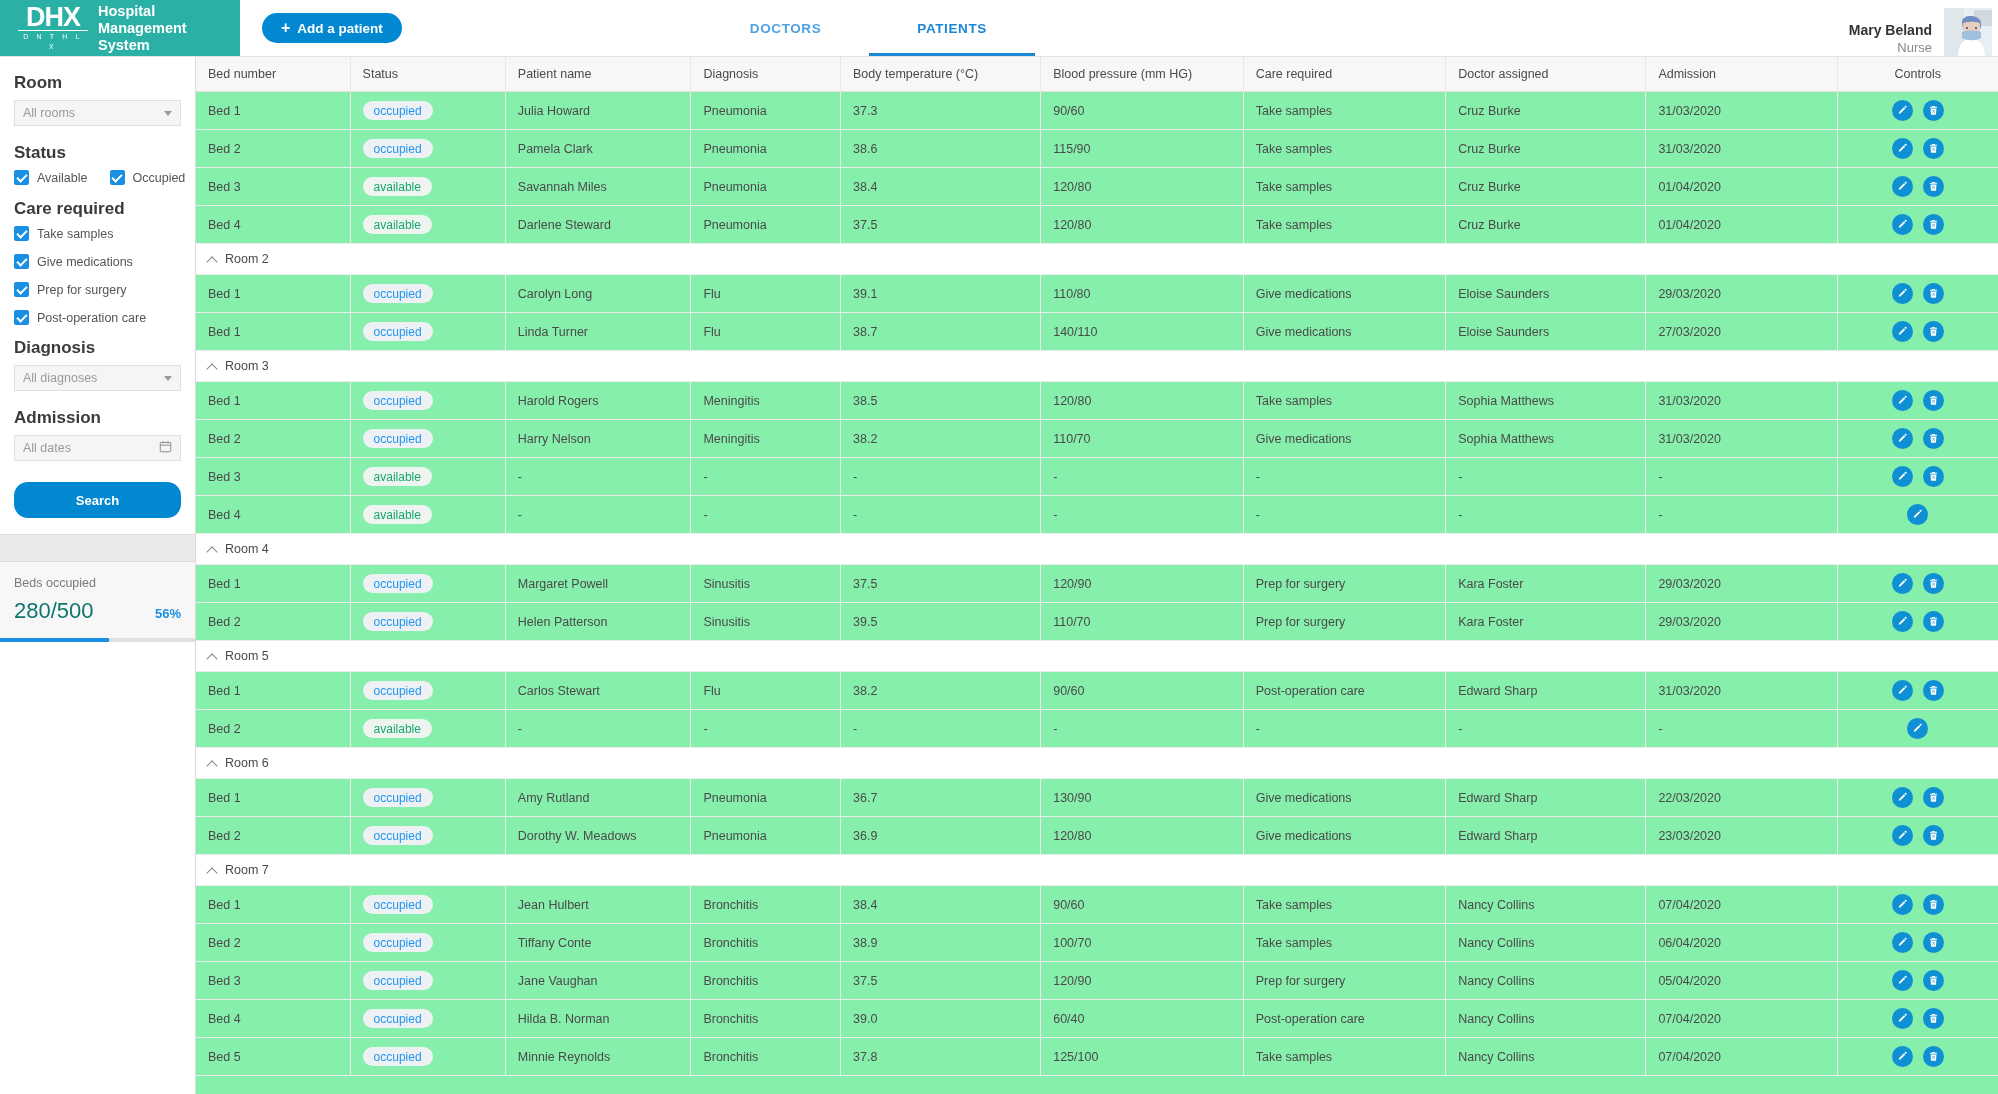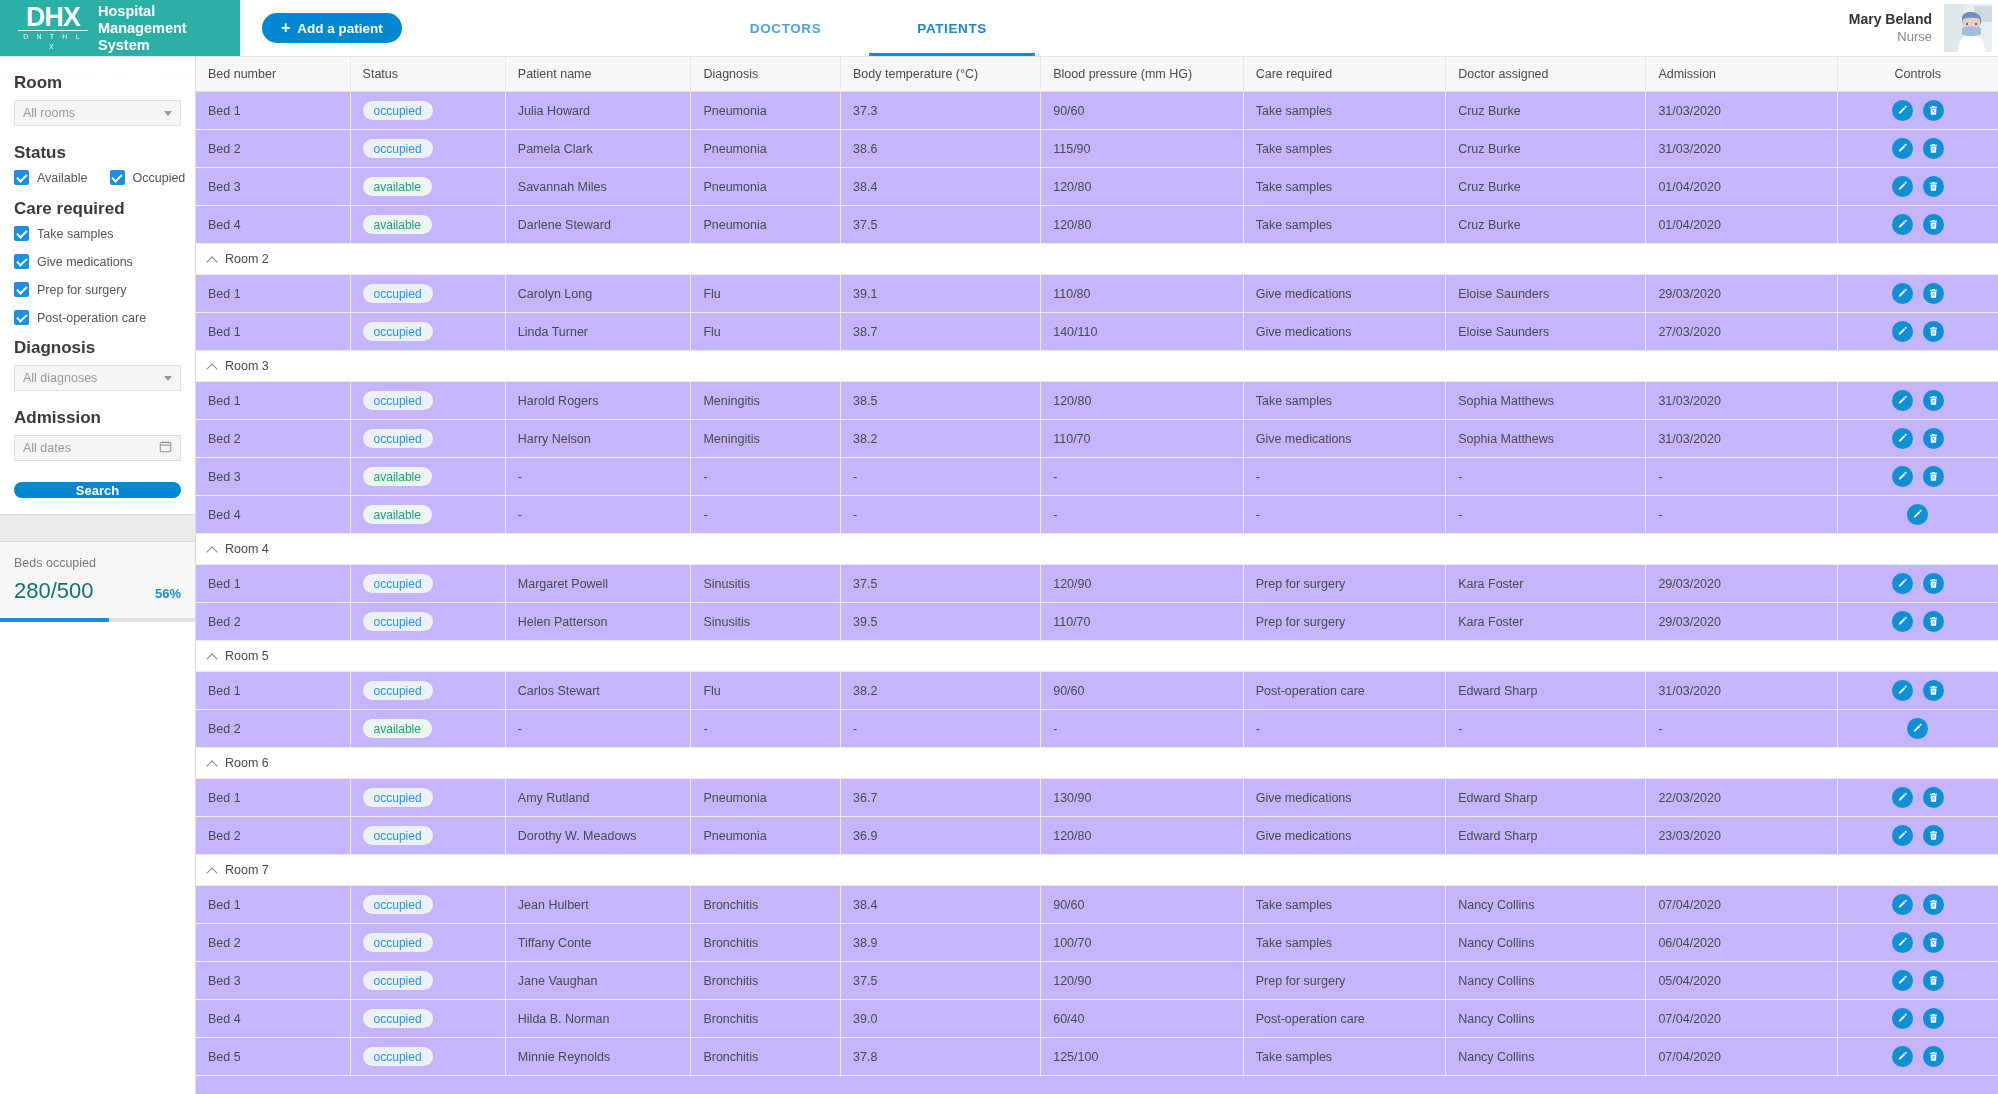--- a/index.html
+++ b/index.html
@@ -47,21 +47,21 @@
     display: flex; align-items: center; padding: 0 48px; font-size: 13.5px;
     font-weight: bold; letter-spacing: 0.6px; color: #4fa3e3; cursor: pointer;
     position: relative; background: transparent; border: none;
     font-family: "Liberation Sans", sans-serif;
   }
   .tab.active { color: #1b85d6; }
   .tab.active::after {
     content: ""; position: absolute; left: 0; right: 0; bottom: 0; height: 3px; background: #1b85d6;
   }
   .user {
-    margin-left: auto; display: flex; align-items: center; gap: 10px; padding-right: 0;
+    margin-left: auto; display: flex; align-items: flex-end; gap: 10px; padding-right: 0;
   }
   .user-text { text-align: right; line-height: 1.25; padding-right: 2px; }
   .user-name { font-size: 14px; font-weight: bold; color: #333; }
   .user-role { font-size: 13px; color: #888; }
   .avatar {
     width: 48px; height: 48px; overflow: hidden; position: relative;
     background: #cfd8dc; flex: 0 0 48px; margin-right: 6px; border-radius: 2px;
   }
 
   
@@ -90,37 +90,37 @@
   .cb {
     width: 15px; height: 15px; background: #1a8fe3; border-radius: 2px; position: relative;
     flex: 0 0 15px; cursor: pointer;
   }
   .cb::after {
     content: ""; position: absolute; left: 4.5px; top: 2px; width: 4px; height: 8px;
     border: solid #fff; border-width: 0 2px 2px 0; transform: rotate(45deg);
   }
   .chk-label { font-size: 12.5px; color: #555; }
   .search-btn {
-    width: 100%; height: 16px; border-radius: 14px; background: #0288d1; color: #fff;
+    width: 100%; height: 36px; border-radius: 14px; background: #0288d1; color: #fff;
     border: none; font-size: 13px; font-weight: bold; cursor: pointer; margin-top: 4px;
     margin-bottom: 16px; font-family: "Liberation Sans", sans-serif;
   }
   .side-gap { height: 28px; background: #eaeaea; border-top: 1px solid #dcdcdc; border-bottom: 1px solid #dcdcdc; }
   .stat { background: #f7f7f7; padding: 14px 14px 0 14px; position: relative; }
   .stat + .stat { border-top: 1px solid #e2e2e2; }
   .stat-title { font-size: 12.5px; color: #7a7a7a; margin-bottom: 8px; }
   .stat-row { display: flex; align-items: baseline; }
   .stat-value { font-size: 22px; color: #0f766e; }
   .stat-pct { margin-left: auto; font-size: 13px; color: #1a8fe3; font-weight: bold; }
   .bar { height: 4px; background: #e0e0e0; margin: 14px -14px 0 -14px; position: relative; }
   .bar > i { position: absolute; left: 0; top: 0; bottom: 0; background: #1a8fe3; display: block; }
   .sidebar-fill { flex: 1; background: #ffffff; }
 
   
-  .tablearea { flex: 1; background: #c4b5fd; display: flex; flex-direction: column; min-width: 0; overflow: hidden; }
+  .tablearea { flex: 1; background: #86efac; display: flex; flex-direction: column; min-width: 0; overflow: hidden; }
   table { border-collapse: collapse; width: 100%; table-layout: fixed; }
   thead th {
     background: #f7f7f7; border-bottom: 1px solid #e0e0e0; border-right: 1px solid #e8e8e8;
     font-size: 12.5px; font-weight: normal; color: #4a4a4a; text-align: left;
     padding: 10px 12px; height: 33px; white-space: nowrap;
   }
   thead th:last-child { border-right: none; text-align: center; }
   tbody td {
     border-bottom: 1px solid #ededed; border-right: 1px solid #ededed;
     font-size: 12.5px; color: #4a4a4a; padding: 8px 12px; height: 27.6px;

